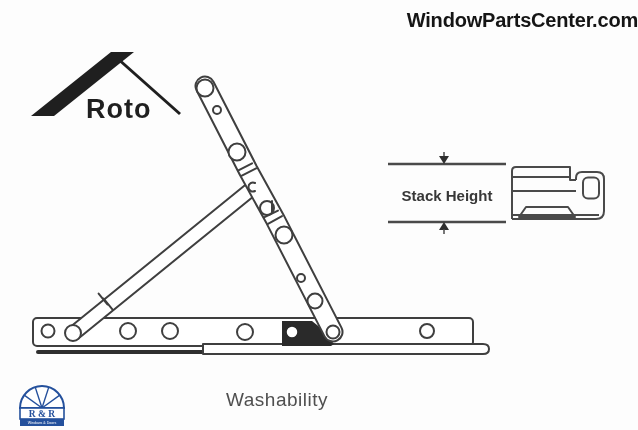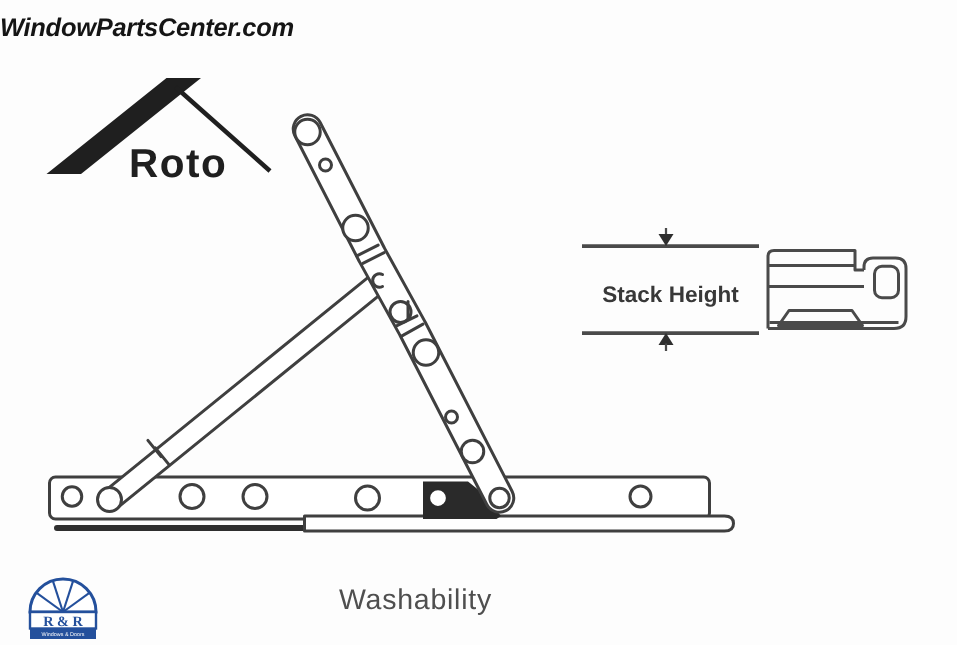--- a/index.html
+++ b/index.html
@@ -5,24 +5,23 @@
   html,body{margin:0;padding:0;}
   body{
     width:638px;height:430px;
     background:#fdfdfd;
     position:relative;
     font-family:"Liberation Sans", sans-serif;
     overflow:hidden;
   }
   .site-title{
     position:absolute;top:9px;left:0;width:638px;
-    text-align:left;
-    font-size:17px;font-weight:bold;color:#151515;
+    text-align:right;
+    font-size:20px;font-weight:bold;color:#151515;
     letter-spacing:-0.2px;
-    font-style:italic;
   }
   svg{position:absolute;top:0;left:0;}
   .ln{stroke:#3f3f3f;stroke-width:2;fill:none;stroke-linecap:round;stroke-linejoin:round;}
   .lnw{stroke:#3f3f3f;stroke-width:2;fill:#ffffff;stroke-linejoin:round;}
   .dim{stroke:#4a4a4a;stroke-width:2.5;fill:none;}
   .prof{stroke:#4a4a4a;stroke-width:2;fill:none;stroke-linejoin:round;}
   .dimtext{font-size:15px;font-weight:bold;fill:#383838;font-family:"Liberation Sans",sans-serif;}
   .caption{font-size:19px;fill:#4f4f4f;font-family:"Liberation Sans",sans-serif;letter-spacing:0.5px;}
   .rototext{font-size:27px;font-weight:bold;fill:#1f1f1f;font-family:"Liberation Sans",sans-serif;letter-spacing:1px;}
   .rrtext{font-size:9.5px;font-weight:bold;fill:#24509c;font-family:"Liberation Serif",serif;}

